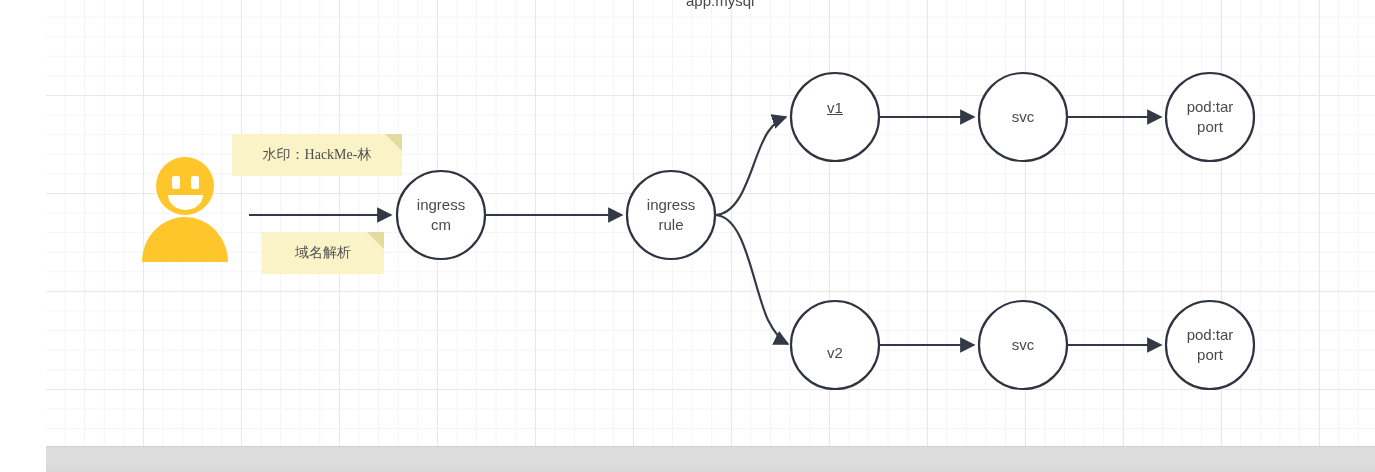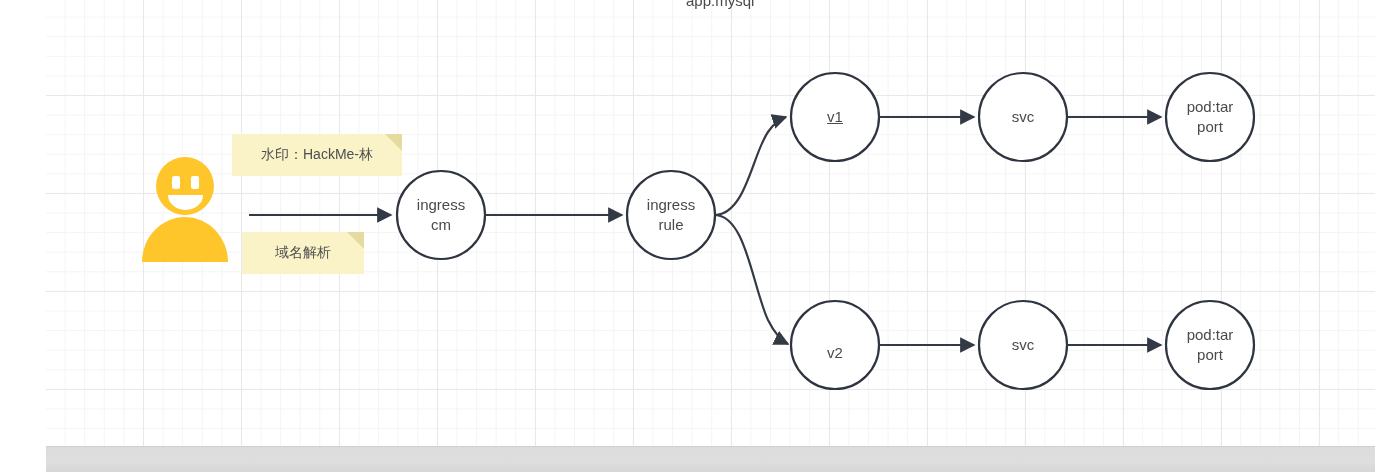--- a/index.html
+++ b/index.html
@@ -59,21 +59,21 @@
     font-size: 15px;
     line-height: 20px;
     font-family: "Liberation Sans", "DejaVu Sans", sans-serif;
     pointer-events: none;
     white-space: pre;
   }
   .sticky {
     position: absolute;
     color: #4f4f4f;
     font-size: 14px;
-    font-family: Liberation Sans, sans-serif;
+    font-family: Liberation Serif, serif;
     display: flex;
     align-items: center;
     justify-content: center;
     box-sizing: border-box;
     padding: 0 10px;
   }
   .sticky-body {
     position: absolute;
     left: 0; top: 0;
     width: 100%; height: 100%;
@@ -145,35 +145,35 @@
     <circle cx="1164" cy="117" r="44" fill="#ffffff" stroke="#2e3440" stroke-width="2.2"></circle>
     <circle cx="789" cy="345" r="44" fill="#ffffff" stroke="#2e3440" stroke-width="2.2"></circle>
     <circle cx="977" cy="345" r="44" fill="#ffffff" stroke="#2e3440" stroke-width="2.2"></circle>
     <circle cx="1164" cy="345" r="44" fill="#ffffff" stroke="#2e3440" stroke-width="2.2"></circle>
   </svg>
 
   <div class="node-label" style="left:335px; top:195px; width:120px;">ingress
 cm</div>
   <div class="node-label" style="left:565px; top:195px; width:120px;">ingress
 rule</div>
-  <div class="node-label" style="left:729px; top:107px; width:120px;text-decoration:underline;">v1</div>
+  <div class="node-label" style="left:729px; top:98px; width:120px;text-decoration:underline;">v1</div>
   <div class="node-label" style="left:917px; top:107px; width:120px;">svc</div>
   <div class="node-label" style="left:1104px; top:97px; width:120px;">pod:tar
 port</div>
   <div class="node-label" style="left:729px; top:343px; width:120px;">v2</div>
   <div class="node-label" style="left:917px; top:335px; width:120px;">svc</div>
   <div class="node-label" style="left:1104px; top:325px; width:120px;">pod:tar
 port</div>
 
   <div class="sticky" style="left:186px; top:134px; width:170px; height:42px;">
     <div class="sticky-body"></div>
     <div class="sticky-fold"></div>
     <span class="sticky-text">水印：HackMe-林</span>
   </div>
 
-  <div class="sticky" style="left:196px; top:232px; width:122px; height:42px;">
+  <div class="sticky" style="left:216px; top:232px; width:122px; height:42px;">
     <div class="sticky-body"></div>
     <div class="sticky-fold"></div>
     <span class="sticky-text">域名解析</span>
   </div>
 
   <div id="bottom-bar"></div>
 </div>
 
 </body></html>

